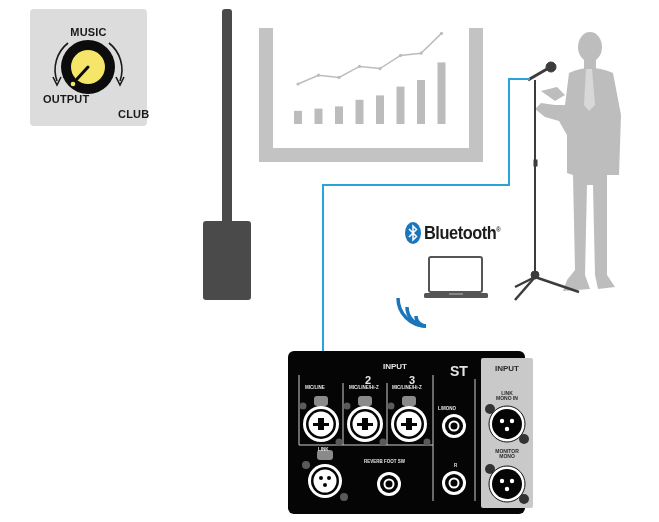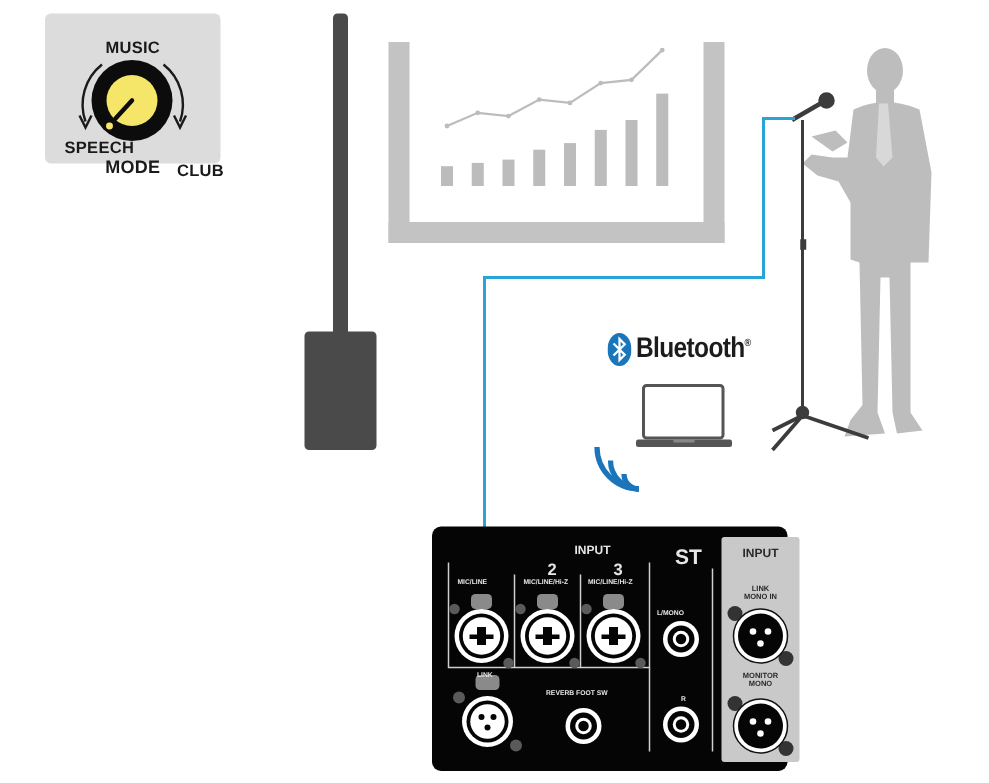--- a/index.html
+++ b/index.html
@@ -1,21 +1,21 @@
 <!DOCTYPE html>
 <html><head>
 <meta charset="utf-8">
 <style>
   html, body { margin: 0; padding: 0; background: #ffffff; }
   body { width: 659px; height: 522px; position: relative; overflow: hidden;
          font-family: "Liberation Sans", sans-serif; }
   .abs { position: absolute; }
 
   
-  .mode-tile { left: 30px; top: 9px; width: 117px; height: 100px; background: #dcdcdc; border-radius: 4px; }
+  .mode-tile { left: 30px; top: 9px; width: 117px; height: 117px; background: #dcdcdc; border-radius: 4px; }
   .mode-txt { position: absolute; font-weight: bold; color: #1a1a1a; font-size: 11px; letter-spacing: 0.2px; }
   .mode-music { left: 0; width: 117px; text-align: center; top: 17px; }
   .mode-speech { left: 13px; top: 84px; }
   .mode-club { left: 88px; top: 84px; margin-top: 15px; }
   .mode-mode { left: 0; width: 117px; text-align: center; top: 95px; font-size: 12px; }
 
   
   .column-pole { left: 222px; top: 9px; width: 10px; height: 215px; background: #4a4a4a; border-radius: 3px 3px 0 0; }
   .column-sub { left: 203px; top: 221px; width: 48px; height: 79px; background: #4a4a4a; border-radius: 3px; }
 
@@ -69,23 +69,22 @@
     <path d="M 38 34 A 34 34 0 0 0 27 72" fill="none" stroke="#1a1a1a" stroke-width="1.6"></path>
     <path d="M 23 68 L 27 76 L 31 68" fill="none" stroke="#1a1a1a" stroke-width="1.6"></path>
     <path d="M 79 34 A 34 34 0 0 1 90 72" fill="none" stroke="#1a1a1a" stroke-width="1.6"></path>
     <path d="M 86 68 L 90 76 L 94 68" fill="none" stroke="#1a1a1a" stroke-width="1.6"></path>
 
     <circle cx="58" cy="58" r="27" fill="#0c0c0c"></circle>
     <circle cx="58" cy="58" r="17" fill="#f5e66a"></circle>
     <line x1="58" y1="58" x2="47" y2="70" stroke="#0c0c0c" stroke-width="3" stroke-linecap="round"></line>
     <circle cx="43" cy="75" r="2.3" fill="#f5e66a"></circle>
   </svg>
-  <span class="mode-txt mode-speech">SPEECH</span>
+  <span class="mode-txt mode-speech">OUTPUT</span>
   <span class="mode-txt mode-club">CLUB</span>
-  <span class="mode-txt mode-mode">MODE</span>
 </div>
 
 <div class="abs column-pole"></div>
 <div class="abs column-sub"></div>
 
 <svg class="abs screen-svg" width="240" height="150">
   <rect x="9" y="8" width="14" height="134" fill="#c3c3c3"></rect>
   <rect x="219" y="8" width="14" height="134" fill="#c3c3c3"></rect>
   <rect x="9" y="128" width="224" height="14" fill="#c3c3c3"></rect>
   <g id="chart-bars" fill="#bcbcbc">

